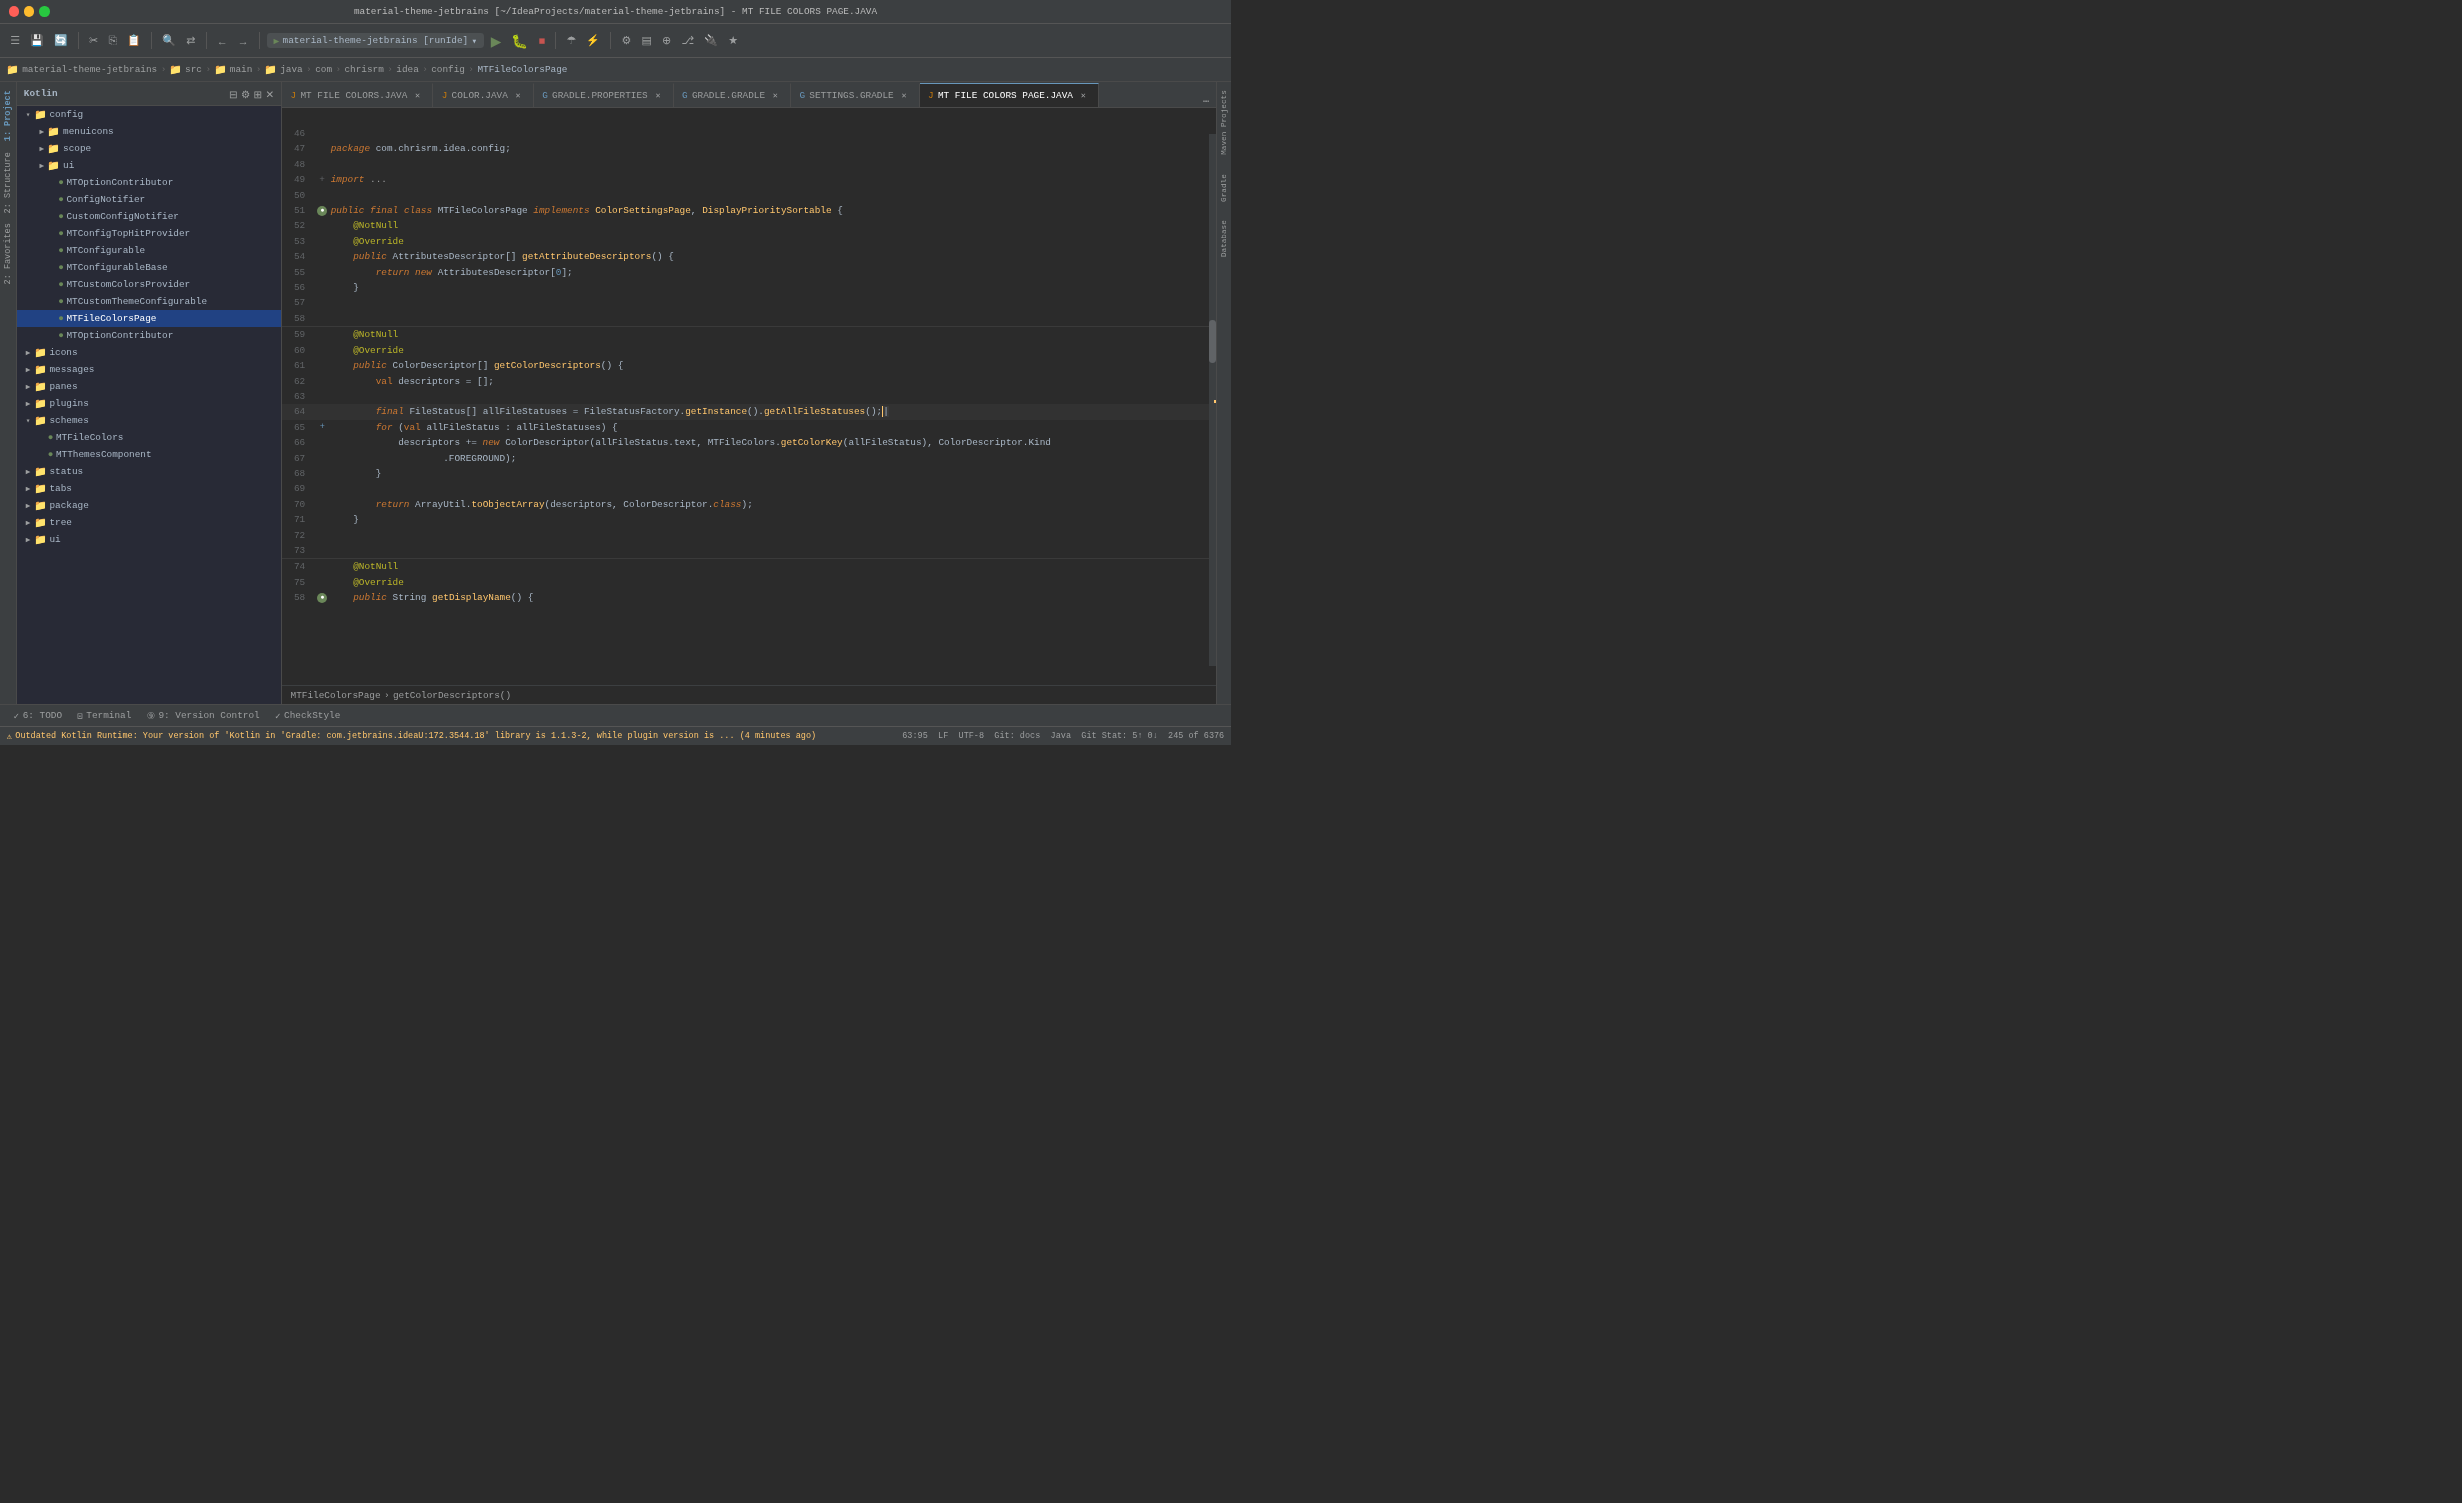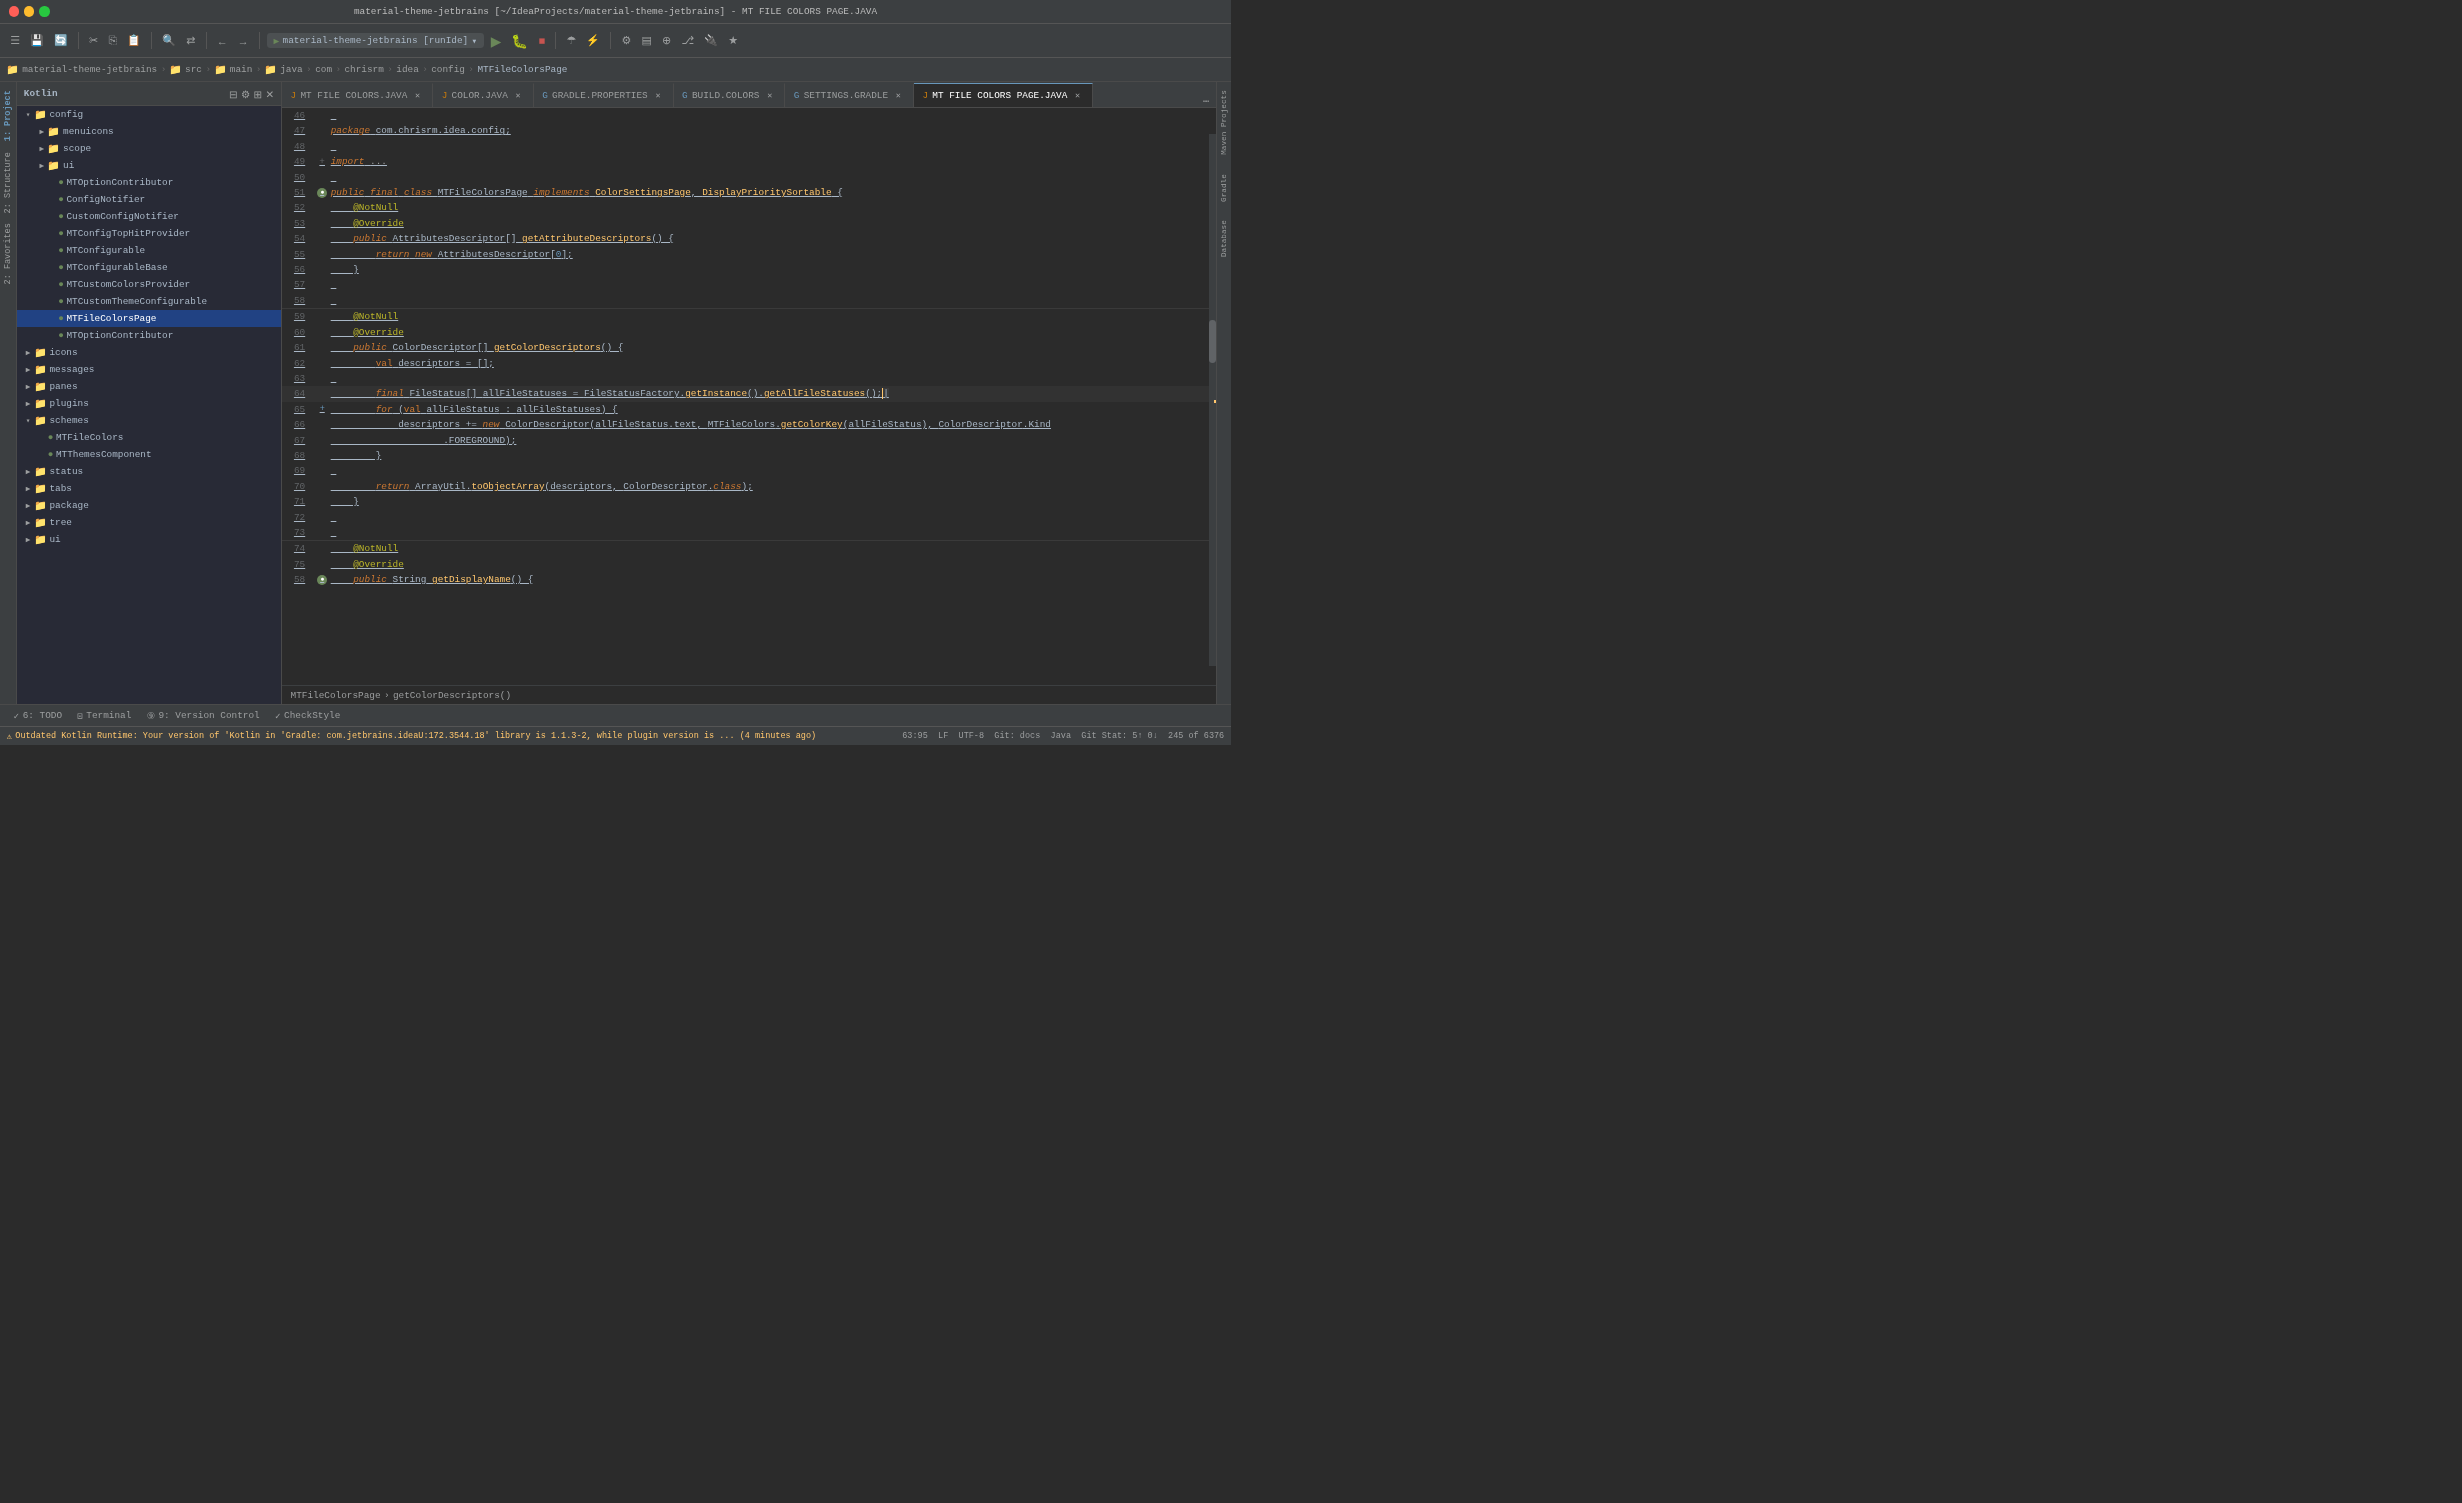--- a/index.html
+++ b/index.html
@@ -552,40 +552,40 @@
         <span>COLOR.JAVA</span>
         <span class="tab-close">✕</span>
       </div>
       <div class="tab">
         <span style="color:#6897bb;">G</span>
         <span>GRADLE.PROPERTIES</span>
         <span class="tab-close">✕</span>
       </div>
       <div class="tab">
         <span style="color:#6897bb;">G</span>
-        <span>BUILD.COLORS</span>
+        <span>GRADLE.GRADLE</span>
         <span class="tab-close">✕</span>
       </div>
       <div class="tab">
         <span style="color:#6897bb;">G</span>
         <span>SETTINGS.GRADLE</span>
         <span class="tab-close">✕</span>
       </div>
       <div class="tab active">
         <span style="color:#c5790c;">J</span>
         <span>MT FILE COLORS PAGE.JAVA</span>
         <span class="tab-close">✕</span>
       </div>
       <div class="tab-more">⋯</div>
     </div>
 
     <div class="editor-content" style="position:relative;">
       <div style="flex:1; overflow-y:auto; overflow-x:auto; display:flex; flex-direction:column;">
 
-        <div style="display:flex; flex-direction:column; padding:0 0; min-height:100%;text-decoration:underline;">
+        <div style="display:flex; flex-direction:column; padding:18px 0; min-height:100%;">
 
           <div class="code-line">
             <span class="line-num">46</span>
             <span class="line-gutter"></span>
             <span class="line-code"> </span>
           </div>
 
           <div class="code-line">
             <span class="line-num">47</span>
             <span class="line-gutter"></span>

